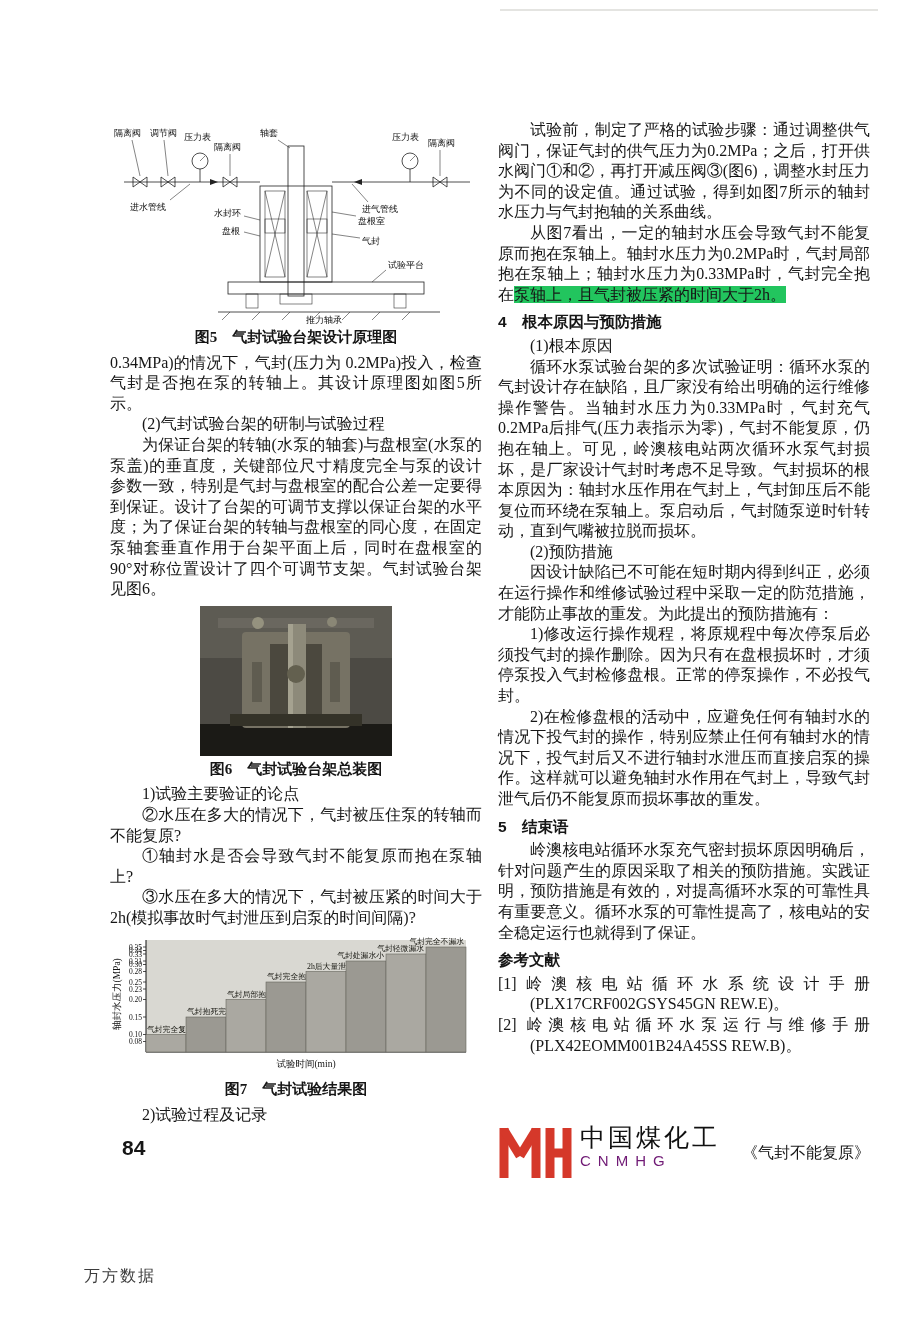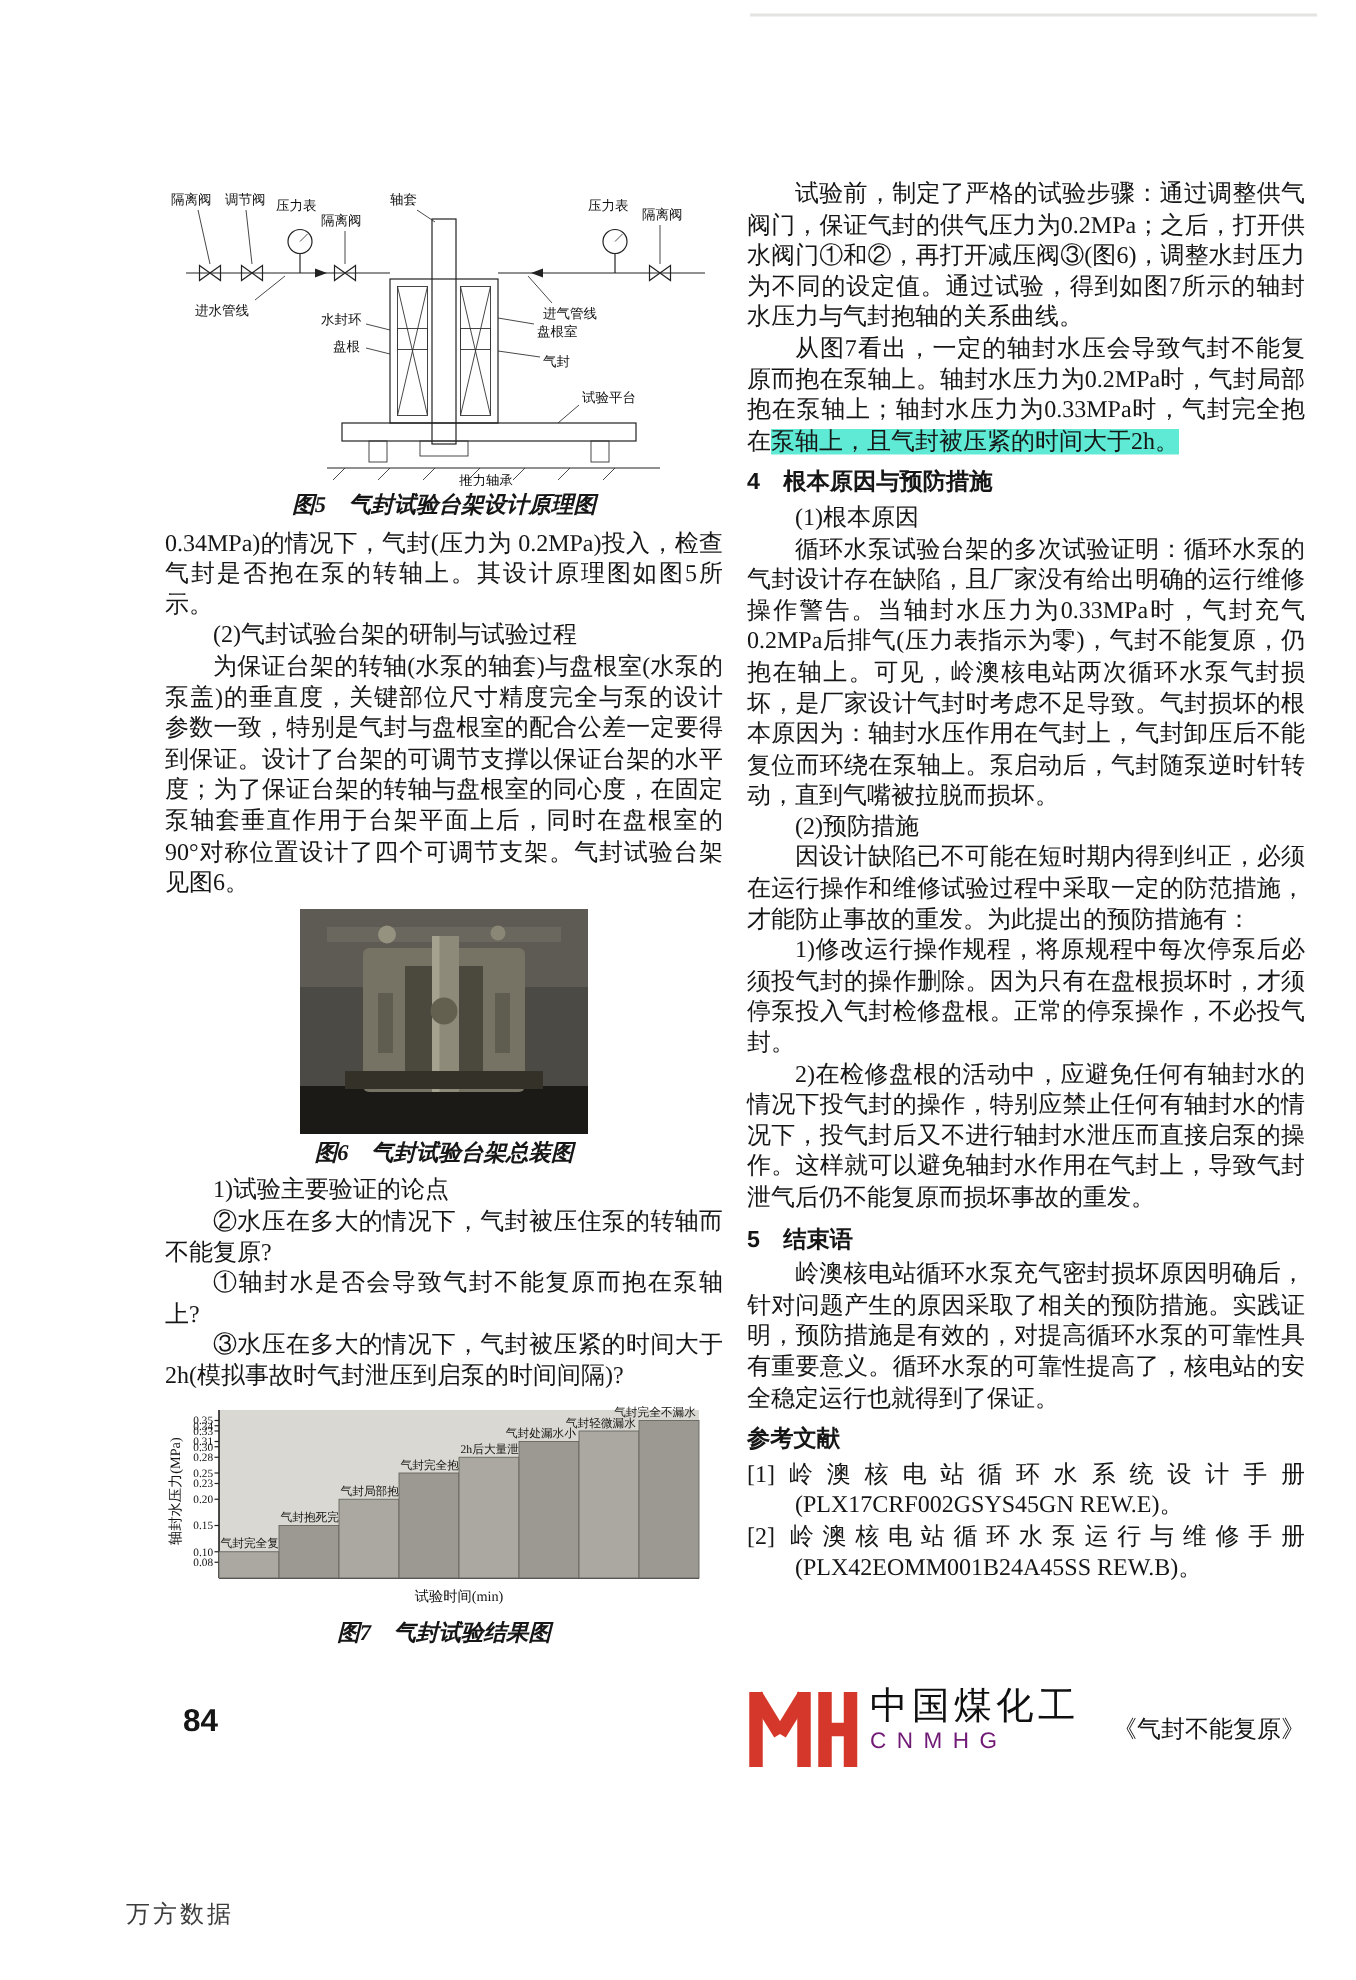--- a/index.html
+++ b/index.html
@@ -5,24 +5,24 @@
   html,body{margin:0;padding:0;background:#f0f0ee;}
   .sheet{position:relative;width:904px;height:1320px;background:#ffffff;
          font-family:"Liberation Serif","DejaVu Serif",serif;color:#161616;overflow:hidden;}
   .scan-line{position:absolute;left:500px;top:9px;width:378px;height:2px;background:#e4e4e1;}
   .col{position:absolute;width:372px;font-size:16px;line-height:20.6px;text-align:justify;}
   .col-left{left:110px;top:118px;}
   .col-right{left:498px;top:120px;}
   p{margin:0;text-indent:2em;}
   p.noindent{text-indent:0;}
   .figwrap{margin:6px 0 2px 0;text-indent:0;display:flex;justify-content:center;}
-  .figcap{font-weight:bold;text-align:center;text-indent:0;font-size:15px;margin:3px 0 5px 0;font-style:italic;}
+  .figcap{font-weight:bold;text-align:center;text-indent:0;font-size:15px;margin:3px 0 5px 0;}
   .h-num{font-weight:bold;text-indent:0;margin:7px 0 3px 0;font-family:"Liberation Sans",sans-serif;font-size:15.5px;}
   .ref{padding-left:2em;text-indent:-2em !important;}
-  .hl{background:#5eead4;}
+  .hl{background:#22c55e;}
   .pageno{position:absolute;left:122px;top:1136px;font-weight:bold;font-size:21px;font-family:"Liberation Sans",sans-serif;}
   .logo-row{position:absolute;left:498px;top:1124px;width:372px;display:flex;align-items:flex-start;}
   .logo-text{margin-left:8px;}
   .logo-cn{font-size:25px;color:#101010;font-family:"Liberation Sans",sans-serif;letter-spacing:3px;line-height:1.1;}
   .logo-en{font-size:15px;color:#701a75;letter-spacing:7px;font-family:"Liberation Sans",sans-serif;}
   .journal{margin-left:auto;font-size:16px;align-self:center;}
   .watermark{position:absolute;left:84px;top:1266px;font-size:16px;color:#3c3c3c;letter-spacing:2px;}
   svg text{font-family:"Liberation Serif","DejaVu Serif",serif;}
   .dlabel{font-size:9px;fill:#111;}
   .dline{stroke:#222;stroke-width:0.8;fill:none;}
@@ -192,20 +192,21 @@
           <rect x="236" y="27" width="40" height="91" fill="#9b9992" stroke="#66645d" stroke-width="0.6"></rect>
           <text class="steplabel" x="274" text-anchor="end" y="24">气封处漏水小</text>
           <rect x="276" y="19.999999999999986" width="40" height="98.00000000000001" fill="#aaa8a1" stroke="#66645d" stroke-width="0.6"></rect>
           <text class="steplabel" x="314" text-anchor="end" y="16.999999999999986">气封轻微漏水</text>
           <rect x="316" y="13" width="40" height="105" fill="#9b9992" stroke="#66645d" stroke-width="0.6"></rect>
           <text class="steplabel" x="354" text-anchor="end" y="10">气封完全不漏水</text>
         </svg>
     </div>
     <p class="figcap">图7　气封试验结果图</p>
 
+    <p>2)试验过程及记录</p>
   </div>
 
   <div class="col col-right">
     <p>试验前，制定了严格的试验步骤：通过调整供气阀门，保证气封的供气压力为0.2MPa；之后，打开供水阀门①和②，再打开减压阀③(图6)，调整水封压力为不同的设定值。通过试验，得到如图7所示的轴封水压力与气封抱轴的关系曲线。</p>
     <p><span>从图7看出，一定的轴封水压会导致气封不能复原而抱在泵轴上。轴封水压力为0.2MPa时，气封局部抱在泵轴上；轴封水压力为0.33MPa时，气封完全抱在</span><span class="hl">泵轴上，且气封被压紧的时间大于2h。</span></p>
 
     <p class="h-num">4　根本原因与预防措施</p>
     <p>(1)根本原因</p>
     <p>循环水泵试验台架的多次试验证明：循环水泵的气封设计存在缺陷，且厂家没有给出明确的运行维修操作警告。当轴封水压力为0.33MPa时，气封充气0.2MPa后排气(压力表指示为零)，气封不能复原，仍抱在轴上。可见，岭澳核电站两次循环水泵气封损坏，是厂家设计气封时考虑不足导致。气封损坏的根本原因为：轴封水压作用在气封上，气封卸压后不能复位而环绕在泵轴上。泵启动后，气封随泵逆时针转动，直到气嘴被拉脱而损坏。</p>
     <p>(2)预防措施</p>

